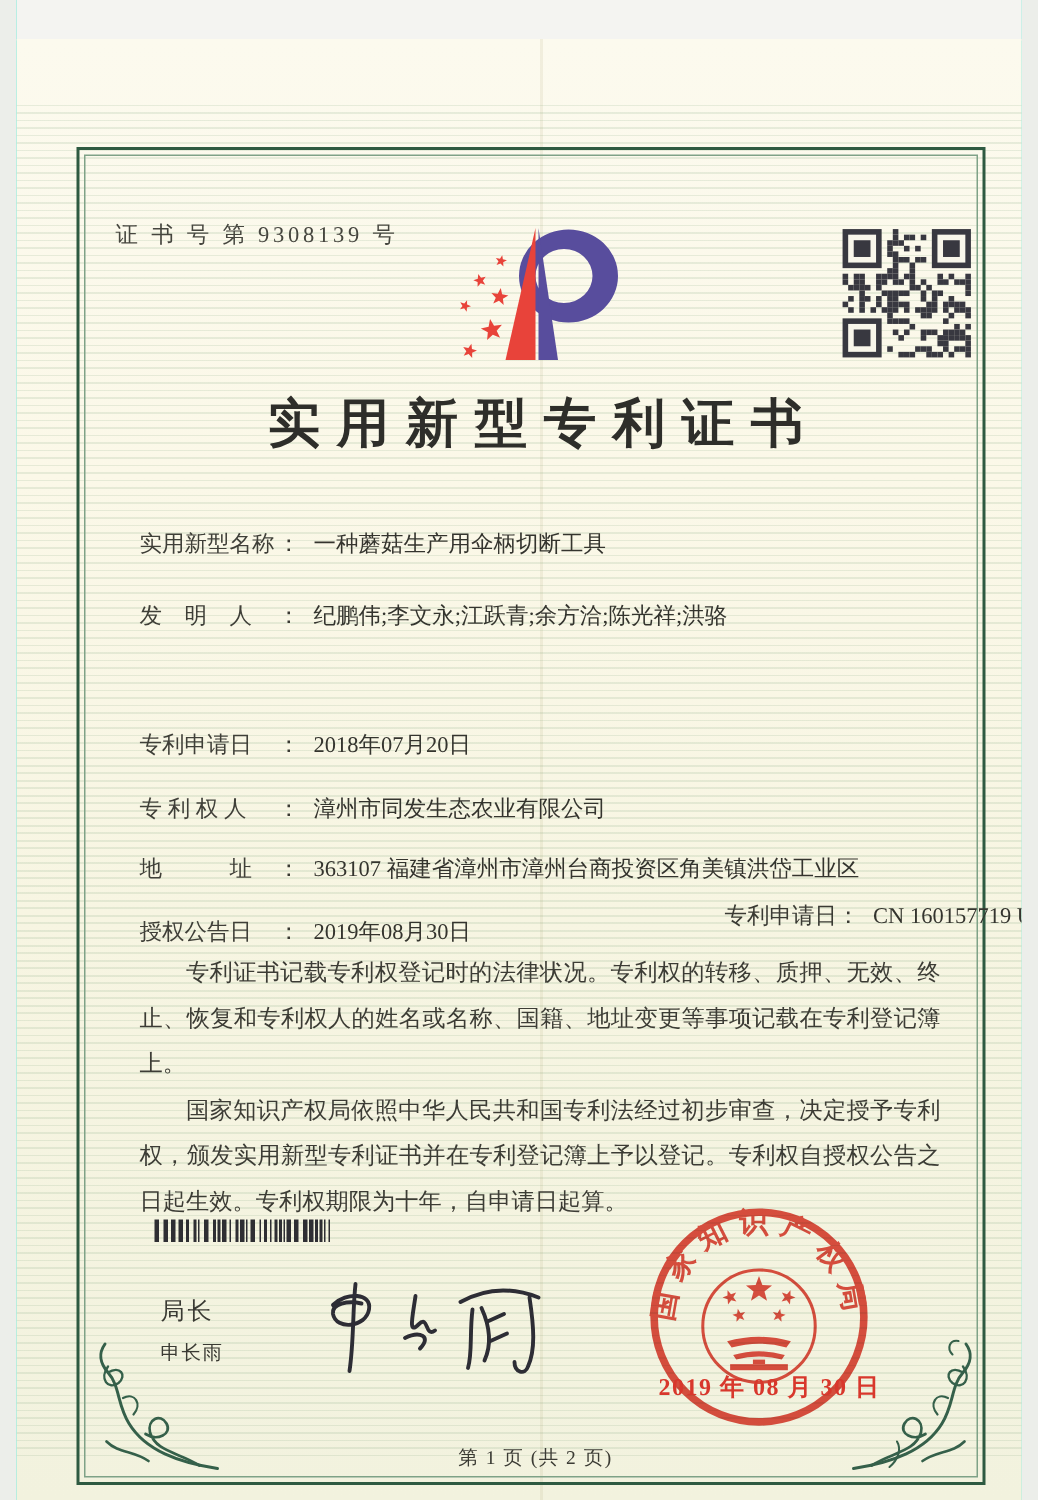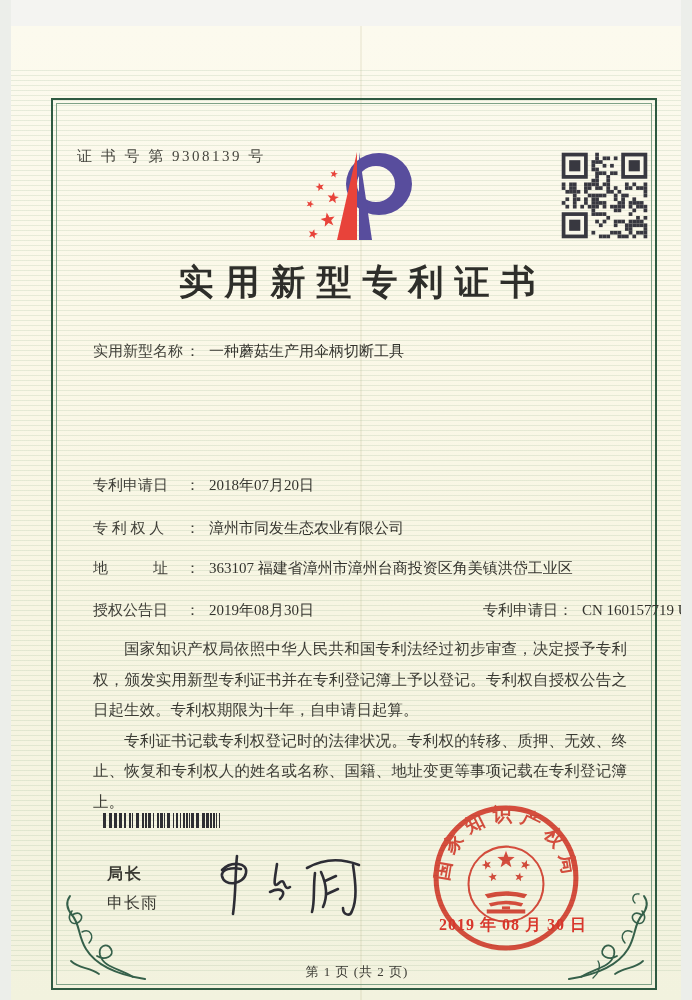--- a/index.html
+++ b/index.html
@@ -12,31 +12,31 @@
          background:repeating-linear-gradient(180deg, rgba(150,181,146,.38) 0 1px, rgba(0,0,0,0) 1px 5px);}
   .crease{position:absolute;left:349px;top:26px;width:2px;height:974px;background:rgba(150,140,80,.10);}
   .frame-outer{position:absolute;left:40px;top:98px;width:602px;height:888px;border:2px solid #2e5a41;}
   .frame-inner{position:absolute;left:3px;top:3px;right:3px;bottom:3px;border:1px solid #7fa287;}
   .cert-no{position:absolute;left:66px;top:147px;font-size:15px;letter-spacing:2.5px;color:#46463f;}
   .logo{position:absolute;left:285px;top:148px;width:120px;height:96px;}
   .qr{position:absolute;left:547px;top:149px;width:93px;height:93px;}
   .title{position:absolute;left:0;top:259px;width:692px;text-align:center;font-size:35px;font-weight:700;
          letter-spacing:11px;text-indent:11px;color:#2e2e2a;}
   .frow{position:absolute;left:82px;font-size:15px;color:#3a3a33;white-space:nowrap;}
-  .flabel{display:inline-block;min-width:92px;color:#3f3f38;}
+  .flabel{display:inline-block;min-width:92px;color:#3f3f38;margin-top:11px;}
   .fcolon{margin-right:9px;}
   .fvalue{color:#34342e;}
   .grant2{position:absolute;left:390px;top:0;}
   .paras{position:absolute;left:82px;top:634px;width:534px;font-size:15.5px;line-height:30.5px;
          color:#3c3c35;text-align:justify;}
   .paras p{margin:0;text-indent:2em;}
   .barcode{position:absolute;left:92px;top:813px;width:178px;height:15px;font-size:0;}
   .barcode span{display:inline-block;height:100%;}
-  .sig-title{position:absolute;left:96px;top:864px;font-size:16px;letter-spacing:2px;color:#3a3a33;font-weight:bold;}
-  .sig-name{position:absolute;left:96px;top:893px;font-size:16px;letter-spacing:1px;color:#3a3a33;}
+  .sig-title{position:absolute;left:96px;top:864px;font-size:16px;letter-spacing:2px;color:#3a3a33;}
+  .sig-name{position:absolute;left:96px;top:893px;font-size:13px;letter-spacing:1px;color:#3a3a33;}
   .signature{position:absolute;left:198px;top:840px;width:168px;height:88px;}
   .seal{position:absolute;left:418px;top:799px;width:154px;height:154px;mix-blend-mode:multiply;opacity:.93;}
   .seal-date{position:absolute;left:428px;top:915px;font-size:16px;font-weight:700;letter-spacing:1px;color:#d8372c;}
   .footer{position:absolute;left:0;top:963px;width:692px;text-align:center;font-size:13px;letter-spacing:1px;color:#3b3b34;}
   .flourish{position:absolute;width:88px;height:102px;}
   .flourish.br{left:554px;top:881px;}
   .flourish.bl{left:50px;top:881px;transform:scaleX(-1);}
 </style>
 </head>
 <body>
@@ -250,39 +250,42 @@
       <rect x="1" y="17" width="7" height="7" fill="#383840"></rect>
       <rect x="2" y="18" width="5" height="5" fill="#f8f6ea"></rect>
       <rect x="3" y="19" width="3" height="3" fill="#383840"></rect>
     </svg>
 
   <div class="title">实用新型专利证书</div>
 
   <div class="frow" style="top:342px">
     <span class="flabel">实用新型名称</span><span class="fcolon">：</span><span class="fvalue">一种蘑菇生产用伞柄切断工具</span>
   </div>
+  <div class="frow" style="top:390px">
+    <span class="flabel">发　明　人</span><span class="fcolon">：</span><span class="fvalue">纪鹏伟;李文永;江跃青;余方洽;陈光祥;洪骆</span>
+  </div>
   <div class="frow" style="top:476px">
     <span class="flabel">专利申请日</span><span class="fcolon">：</span><span class="fvalue">2018年07月20日</span>
   </div>
   <div class="frow" style="top:519px">
     <span class="flabel">专 利 权 人</span><span class="fcolon">：</span><span class="fvalue">漳州市同发生态农业有限公司</span>
   </div>
   <div class="frow" style="top:559px">
     <span class="flabel">地　　　址</span><span class="fcolon">：</span><span class="fvalue">363107 福建省漳州市漳州台商投资区角美镇洪岱工业区</span>
   </div>
   <div class="frow" style="top:601px">
     <span class="flabel">授权公告日</span><span class="fcolon">：</span><span class="fvalue">2019年08月30日</span>
     <span class="grant2">
       <span>专利申请日</span><span class="fcolon">：</span><span class="fvalue">CN 160157719 U</span>
     </span>
   </div>
 
   <div class="paras">
+    <p>专利证书记载专利权登记时的法律状况。专利权的转移、质押、无效、终止、恢复和专利权人的姓名或名称、国籍、地址变更等事项记载在专利登记簿上。</p>
     <p>国家知识产权局依照中华人民共和国专利法经过初步审查，决定授予专利权，颁发实用新型专利证书并在专利登记簿上予以登记。专利权自授权公告之日起生效。专利权期限为十年，自申请日起算。</p>
-    <p>专利证书记载专利权登记时的法律状况。专利权的转移、质押、无效、终止、恢复和专利权人的姓名或名称、国籍、地址变更等事项记载在专利登记簿上。</p>
   </div>
 
   <div id="barcode" class="barcode"><span style="width:3px;background:#2e2e33"></span><span style="width:3px;background:transparent"></span><span style="width:3px;background:#2e2e33"></span><span style="width:2px;background:transparent"></span><span style="width:3px;background:#2e2e33"></span><span style="width:2px;background:transparent"></span><span style="width:3px;background:#2e2e33"></span><span style="width:2px;background:transparent"></span><span style="width:2px;background:#2e2e33"></span><span style="width:3px;background:transparent"></span><span style="width:2px;background:#2e2e33"></span><span style="width:1px;background:transparent"></span><span style="width:1px;background:#2e2e33"></span><span style="width:3px;background:transparent"></span><span style="width:3px;background:#2e2e33"></span><span style="width:3px;background:transparent"></span><span style="width:2px;background:#2e2e33"></span><span style="width:1px;background:transparent"></span><span style="width:2px;background:#2e2e33"></span><span style="width:1px;background:transparent"></span><span style="width:3px;background:#2e2e33"></span><span style="width:2px;background:transparent"></span><span style="width:1px;background:#2e2e33"></span><span style="width:3px;background:transparent"></span><span style="width:2px;background:#2e2e33"></span><span style="width:1px;background:transparent"></span><span style="width:3px;background:#2e2e33"></span><span style="width:1px;background:transparent"></span><span style="width:1px;background:#2e2e33"></span><span style="width:2px;background:transparent"></span><span style="width:3px;background:#2e2e33"></span><span style="width:3px;background:transparent"></span><span style="width:1px;background:#2e2e33"></span><span style="width:2px;background:transparent"></span><span style="width:2px;background:#2e2e33"></span><span style="width:2px;background:transparent"></span><span style="width:1px;background:#2e2e33"></span><span style="width:2px;background:transparent"></span><span style="width:2px;background:#2e2e33"></span><span style="width:1px;background:transparent"></span><span style="width:2px;background:#2e2e33"></span><span style="width:1px;background:transparent"></span><span style="width:1px;background:#2e2e33"></span><span style="width:1px;background:transparent"></span><span style="width:3px;background:#2e2e33"></span><span style="width:2px;background:transparent"></span><span style="width:3px;background:#2e2e33"></span><span style="width:3px;background:transparent"></span><span style="width:3px;background:#2e2e33"></span><span style="width:1px;background:transparent"></span><span style="width:3px;background:#2e2e33"></span><span style="width:1px;background:transparent"></span><span style="width:2px;background:#2e2e33"></span><span style="width:1px;background:transparent"></span><span style="width:2px;background:#2e2e33"></span><span style="width:1px;background:transparent"></span><span style="width:1px;background:#2e2e33"></span><span style="width:2px;background:transparent"></span><span style="width:1px;background:#2e2e33"></span><span style="width:3px;background:transparent"></span></div>
 
   <div class="sig-title">局长</div>
   <div class="sig-name">申长雨</div>
 
   <svg class="signature" viewBox="0 0 168 88">
     <g fill="none" stroke="#2d2d35" stroke-width="2.6" stroke-linecap="round">
       <path d="M28,16 C26,34 27,54 24,74"></path>

